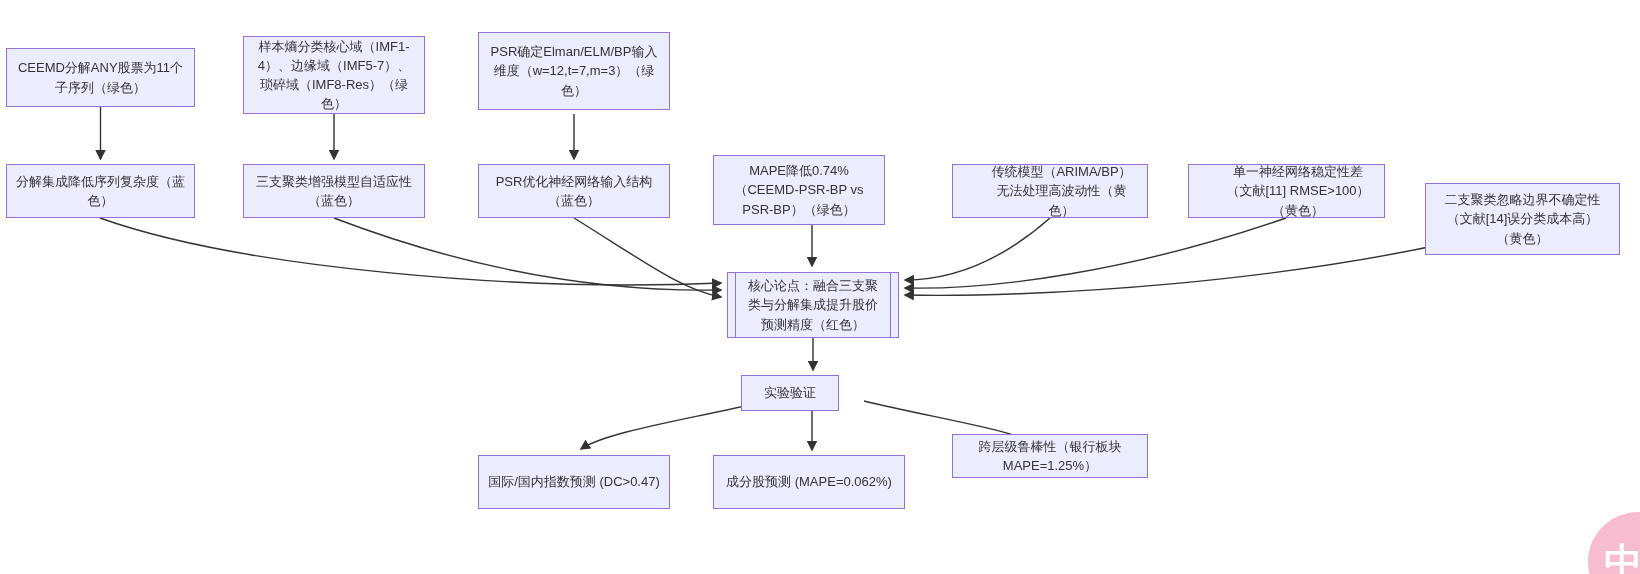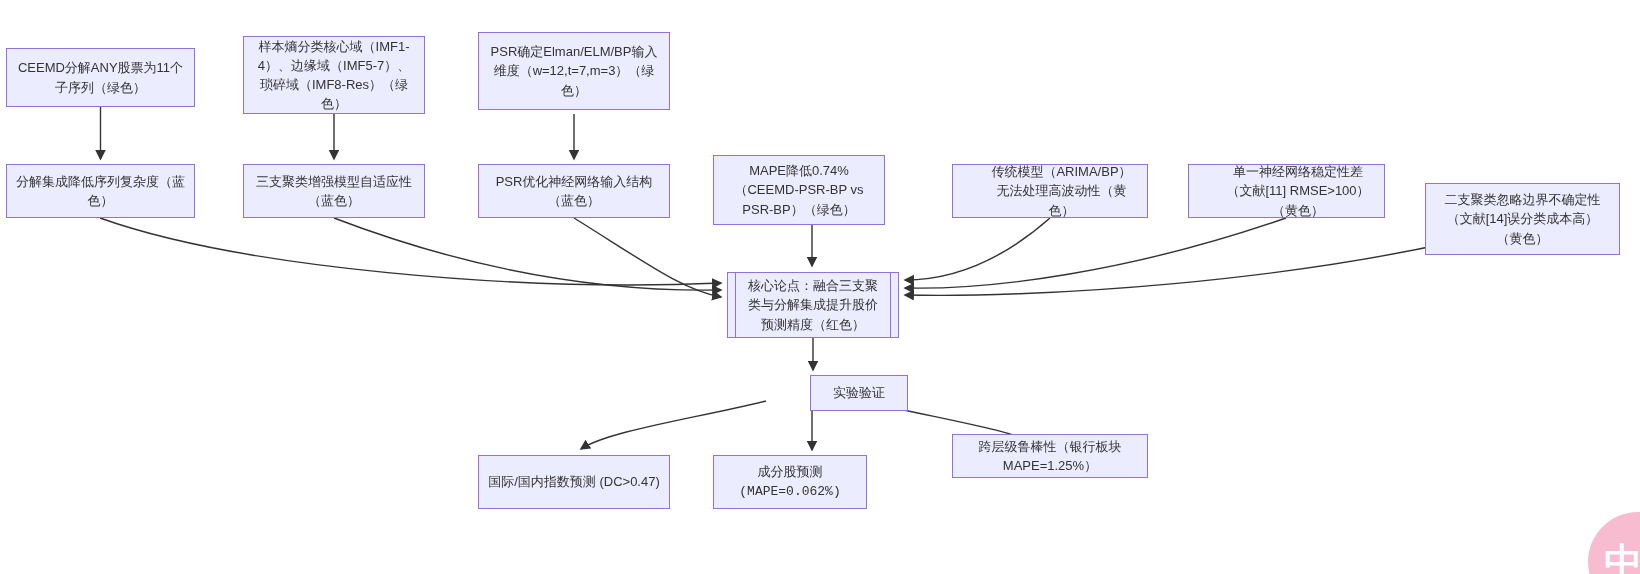--- a/index.html
+++ b/index.html
@@ -64,21 +64,21 @@
   <div class="node" style="left:6px;   top:164px; width:189px; height:54px;">分解集成降低序列复杂度（蓝色）</div>
   <div class="node" style="left:243px; top:164px; width:182px; height:54px;">三支聚类增强模型自适应性（蓝色）</div>
   <div class="node" style="left:478px; top:164px; width:192px; height:54px;">PSR优化神经网络输入结构（蓝色）</div>
   <div class="node" style="left:713px; top:155px; width:172px; height:70px;">MAPE降低0.74%（CEEMD-PSR-BP vs PSR-BP）（绿色）</div>
   <div class="node" style="left:952px; top:164px; width:196px; height:54px;padding-left:32px;">传统模型（ARIMA/BP）无法处理高波动性（黄色）</div>
   <div class="node" style="left:1188px;top:164px; width:197px; height:54px;padding-left:32px;">单一神经网络稳定性差（文献[11] RMSE&gt;100）（黄色）</div>
   <div class="node" style="left:1425px;top:153px; width:195px; height:72px;margin-top:30px;">二支聚类忽略边界不确定性（文献[14]误分类成本高）（黄色）</div>
 
   <div class="node subroutine" style="left:727px; top:272px; width:172px; height:66px;">核心论点：融合三支聚类与分解集成提升股价预测精度（红色）</div>
 
-  <div class="node" style="left:810px; top:375px; width:98px;  height:36px;">实验验证</div>
+  <div class="node" style="left:741px; top:375px; width:98px;  height:36px;">实验验证</div>
 
   <div class="node" style="left:478px; top:455px; width:192px; height:54px;">国际/国内指数预测 (DC&gt;0.47)</div>
-  <div class="node" style="left:713px; top:455px; width:154px; height:54px;font-family:Liberation Mono, monospace;">成分股预测 (MAPE=0.062%)</div>
+  <div class="node" style="left:713px; top:455px; width:192px; height:54px;">成分股预测 (MAPE=0.062%)</div>
   <div class="node" style="left:952px; top:434px; width:196px; height:44px;">跨层级鲁棒性（银行板块 MAPE=1.25%）</div>
 
   <div class="translate-btn">中A</div>
 
 </div>
 
 </body></html>

